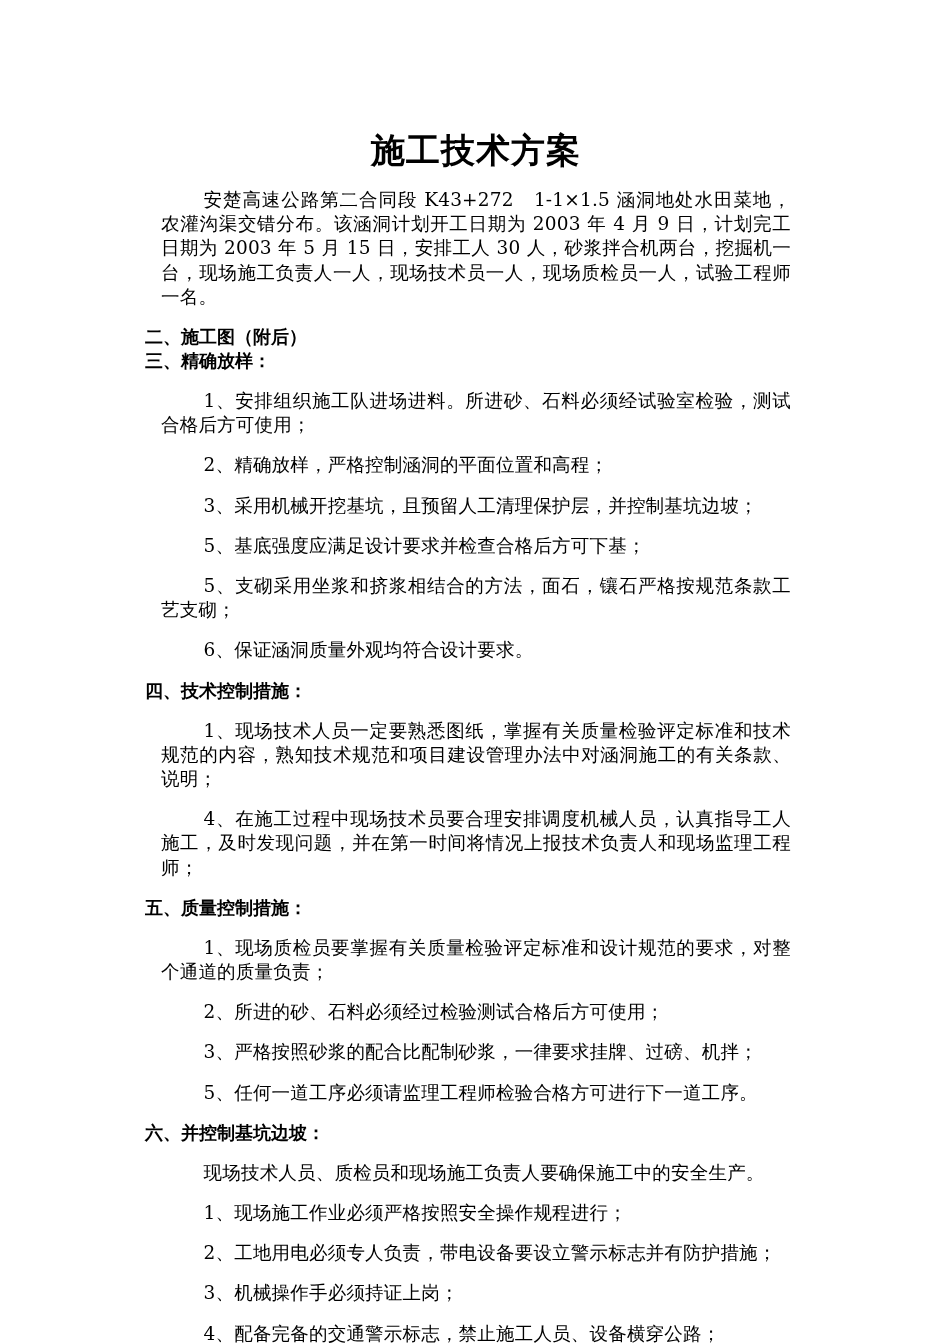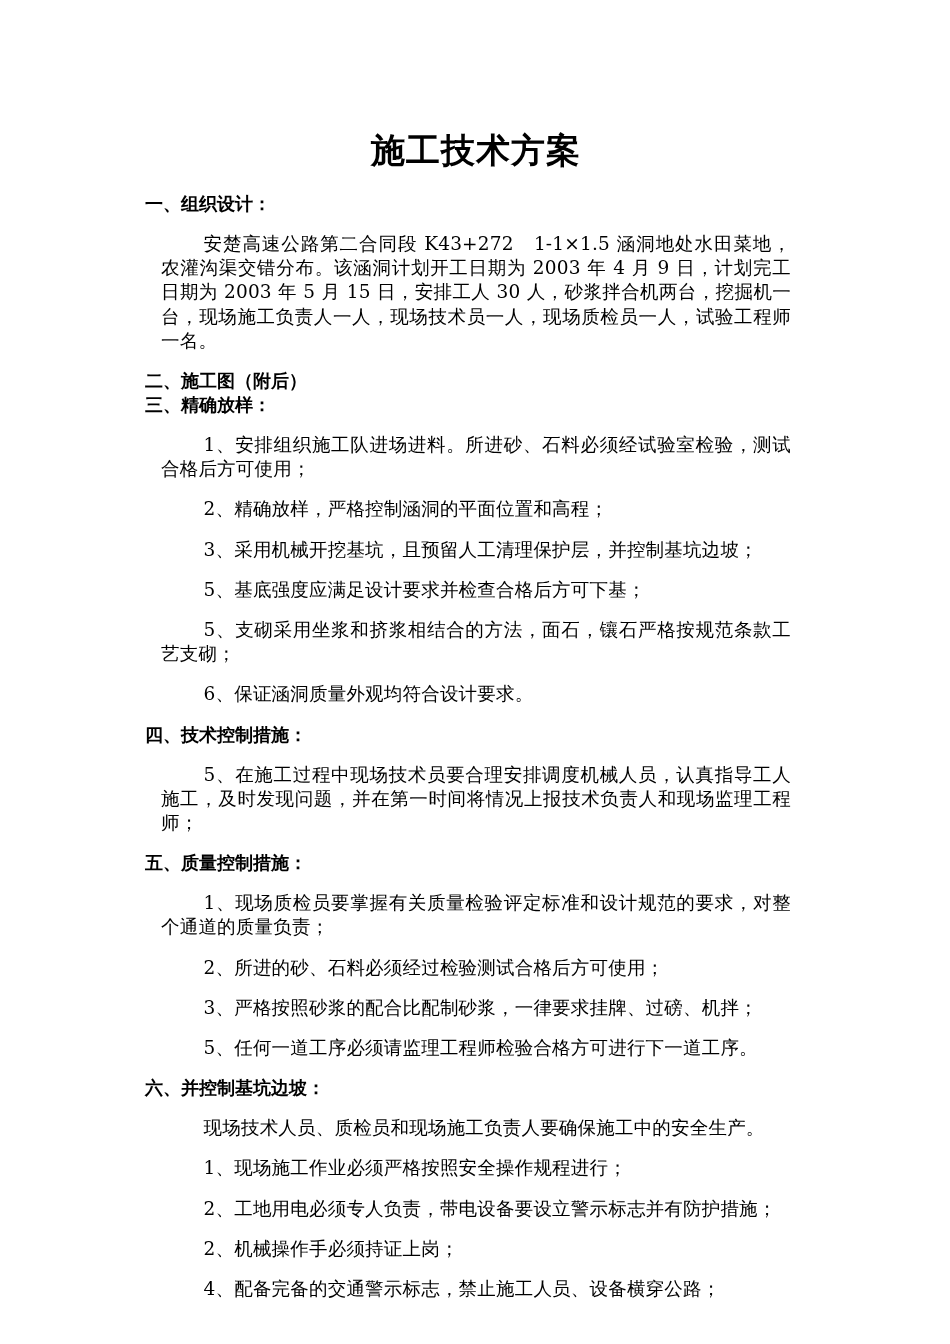--- a/index.html
+++ b/index.html
@@ -1,65 +1,65 @@
 <!DOCTYPE html>
 <html><head>
 <meta charset="utf-8">
 <style>
   html, body { margin: 0; padding: 0; background: #ffffff; }
   body { width: 950px; height: 1344px; position: relative; overflow: hidden;
          font-family: "DejaVu Serif", "Liberation Serif", serif; color: #000; }
   .page { position: absolute; left: 145px; top: 128px; width: 662px; }
   .title { text-align: center; font-size: 34px; font-weight: bold; line-height: 44px;
-           margin: 0 0 20px 0; letter-spacing: 1px;
+           margin: 0 0 12px 0; letter-spacing: 1px;
            font-family: "DejaVu Sans", "Liberation Sans", sans-serif; }
   .h { font-size: 18px; font-weight: bold; line-height: 24px; margin: 0;
        font-family: "DejaVu Sans", "Liberation Sans", sans-serif; }
   .p { font-size: 18.5px; line-height: 24.2px; margin: 16px; text-indent: 2.3em;
        text-align: justify; letter-spacing: 0.2px; }
 </style>
 </head>
 <body>
 
 <div class="page">
   <h1 class="title">施工技术方案</h1>
 
   <div>
-    <p class="h">一、组织设计：</p>
     <p class="p">安楚高速公路第二合同段 K43+272　1-1×1.5 涵洞地处水田菜地，农灌沟渠交错分布。该涵洞计划开工日期为 2003 年 4 月 9 日，计划完工日期为 2003 年 5 月 15 日，安排工人 30 人，砂浆拌合机两台，挖掘机一台，现场施工负责人一人，现场技术员一人，现场质检员一人，试验工程师一名。</p>
   </div>
 
   <div>
     <p class="h">二、施工图（附后）</p>
   </div>
 
   <div>
     <p class="h">三、精确放样：</p>
     <p class="p">1、安排组织施工队进场进料。所进砂、石料必须经试验室检验，测试合格后方可使用；</p>
     <p class="p">2、精确放样，严格控制涵洞的平面位置和高程；</p>
     <p class="p">3、采用机械开挖基坑，且预留人工清理保护层，并控制基坑边坡；</p>
     <p class="p">5、基底强度应满足设计要求并检查合格后方可下基；</p>
     <p class="p">5、支砌采用坐浆和挤浆相结合的方法，面石，镶石严格按规范条款工艺支砌；</p>
     <p class="p">6、保证涵洞质量外观均符合设计要求。</p>
   </div>
 
   <div>
     <p class="h">四、技术控制措施：</p>
-    <p class="p">5、在施工过程中现场技术员要合理安排调度机械人员，认真指导工人施工，及时发现问题，并在第一时间将情况上报技术负责人和现场监理工程师；</p>
+    <p class="p">1、现场技术人员一定要熟悉图纸，掌握有关质量检验评定标准和技术规范的内容，熟知技术规范和项目建设管理办法中对涵洞施工的有关条款、说明；</p>
+    <p class="p">4、在施工过程中现场技术员要合理安排调度机械人员，认真指导工人施工，及时发现问题，并在第一时间将情况上报技术负责人和现场监理工程师；</p>
   </div>
 
   <div>
     <p class="h">五、质量控制措施：</p>
     <p class="p">1、现场质检员要掌握有关质量检验评定标准和设计规范的要求，对整个通道的质量负责；</p>
     <p class="p">2、所进的砂、石料必须经过检验测试合格后方可使用；</p>
     <p class="p">3、严格按照砂浆的配合比配制砂浆，一律要求挂牌、过磅、机拌；</p>
     <p class="p">5、任何一道工序必须请监理工程师检验合格方可进行下一道工序。</p>
   </div>
 
   <div>
     <p class="h">六、并控制基坑边坡：</p>
     <p class="p">现场技术人员、质检员和现场施工负责人要确保施工中的安全生产。</p>
     <p class="p">1、现场施工作业必须严格按照安全操作规程进行；</p>
     <p class="p">2、工地用电必须专人负责，带电设备要设立警示标志并有防护措施；</p>
-    <p class="p">2、机械操作手必须持证上岗；</p>
+    <p class="p">3、机械操作手必须持证上岗；</p>
     <p class="p">4、配备完备的交通警示标志，禁止施工人员、设备横穿公路；</p>
   </div>
 </div>
 
 </body></html>

